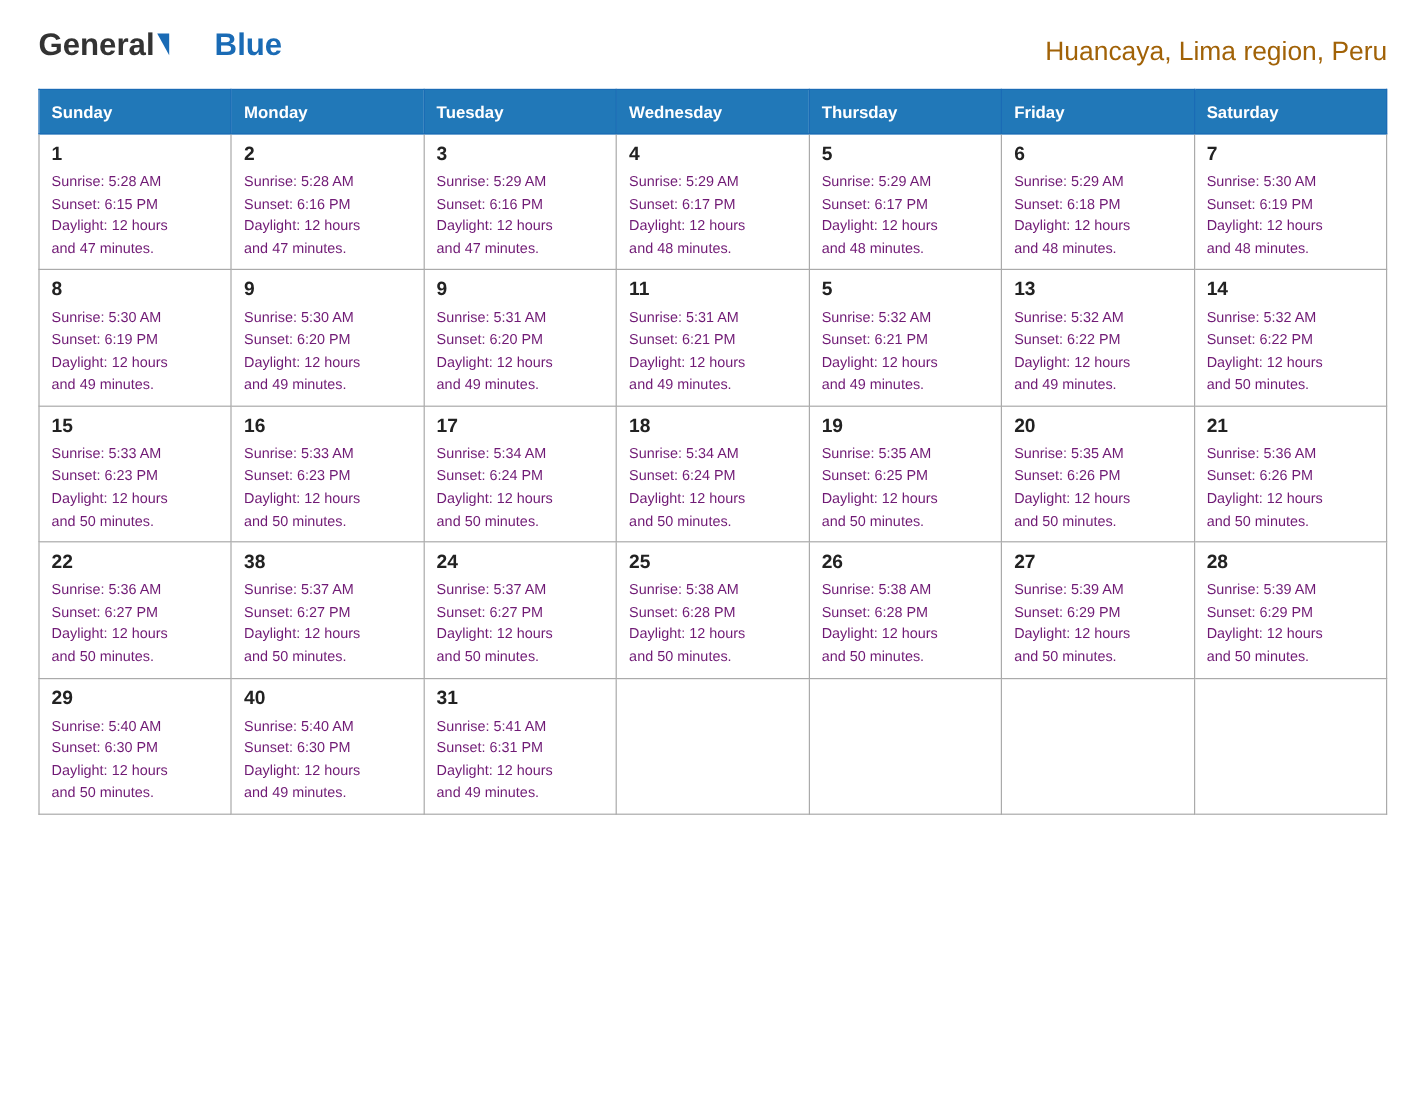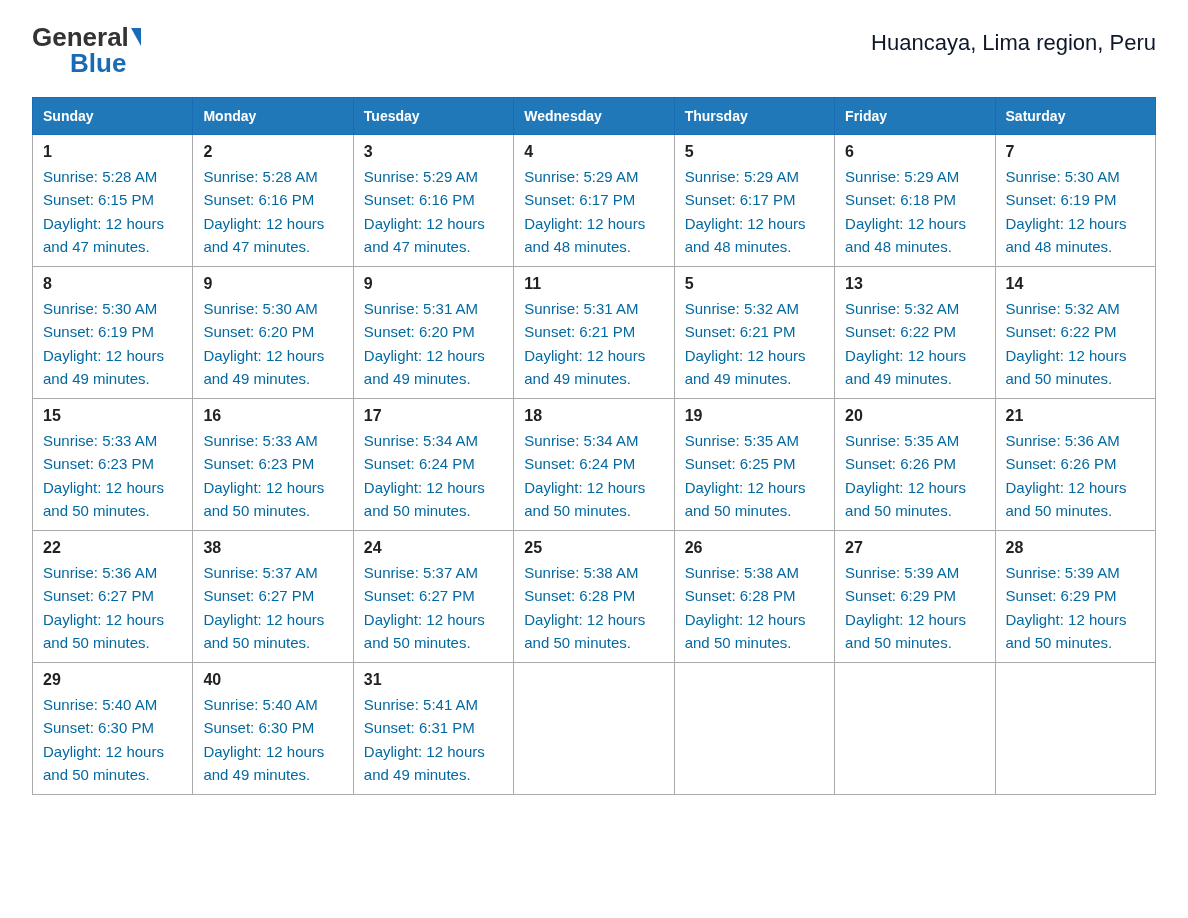--- a/index.html
+++ b/index.html
@@ -11,21 +11,20 @@
       min-height: 918px;
     }
     .header-section {
       display: flex;
       justify-content: space-between;
       align-items: flex-start;
       margin-bottom: 18px;
     }
     .logo-area {
       display: flex;
-      flex-direction: column;
       align-items: flex-start;
     }
     .logo-text {
       font-size: 26px;
       font-weight: bold;
       color: #333;
       display: flex;
       align-items: center;
       gap: 0;
       line-height: 1;
@@ -45,21 +44,21 @@
       text-align: right;
     }
     .calendar-title {
       font-size: 52px;
       font-weight: bold;
       color: #222;
       line-height: 1.1;
     }
     .calendar-subtitle {
       font-size: 22px;
-      color: #0f172a;
+      color: #a16207;
       margin-top: 6px;
     }
     .calendar-table {
       width: 100%;
       border-collapse: collapse;
       table-layout: fixed;
     }
     .calendar-table thead tr th {
       background-color: #2178b8;
       color: #fff;
@@ -81,23 +80,23 @@
     .calendar-table tbody tr td.empty {
       background: #fff;
     }
     .day-number {
       font-size: 16px;
       font-weight: bold;
       margin-bottom: 4px;
       display: block;
     }
     .day-info {
-      font-size: 15px;
+      font-size: 12px;
       line-height: 1.55;
-      color: #0369a1;
+      color: #701a75;
     }
     .week-row td {
       border-top: 2px solid #2178b8;
     }
   </style>
 </head>
 <body>
 
 <div class="header-section">
   <div class="logo-area">

